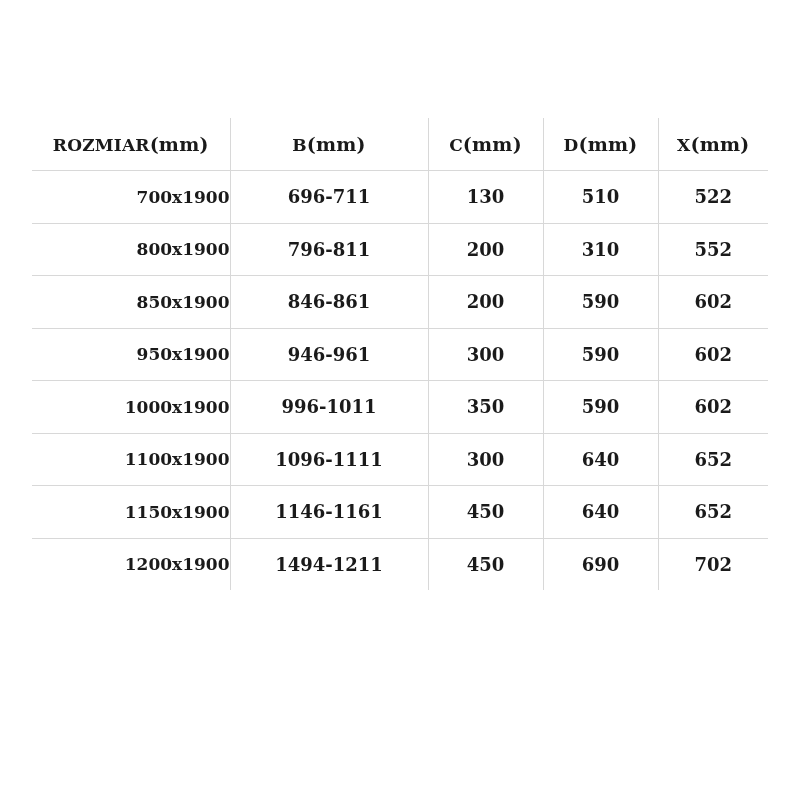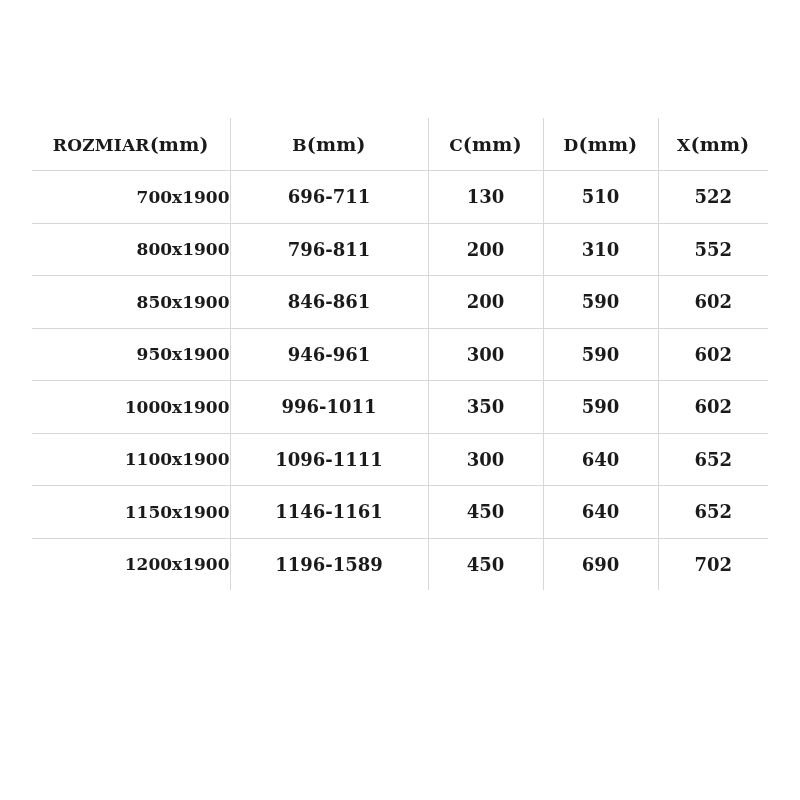--- a/index.html
+++ b/index.html
@@ -136,21 +136,21 @@
         </tr>
         <tr>
           <td class="size">1150x1900</td>
           <td>1146-1161</td>
           <td>450</td>
           <td>640</td>
           <td>652</td>
         </tr>
         <tr>
           <td class="size">1200x1900</td>
-          <td>1196-1589</td>
+          <td>1494-1211</td>
           <td>450</td>
           <td>690</td>
           <td>702</td>
         </tr>
       </tbody>
     </table>
   </div>
 </div>
 
 </body></html>

